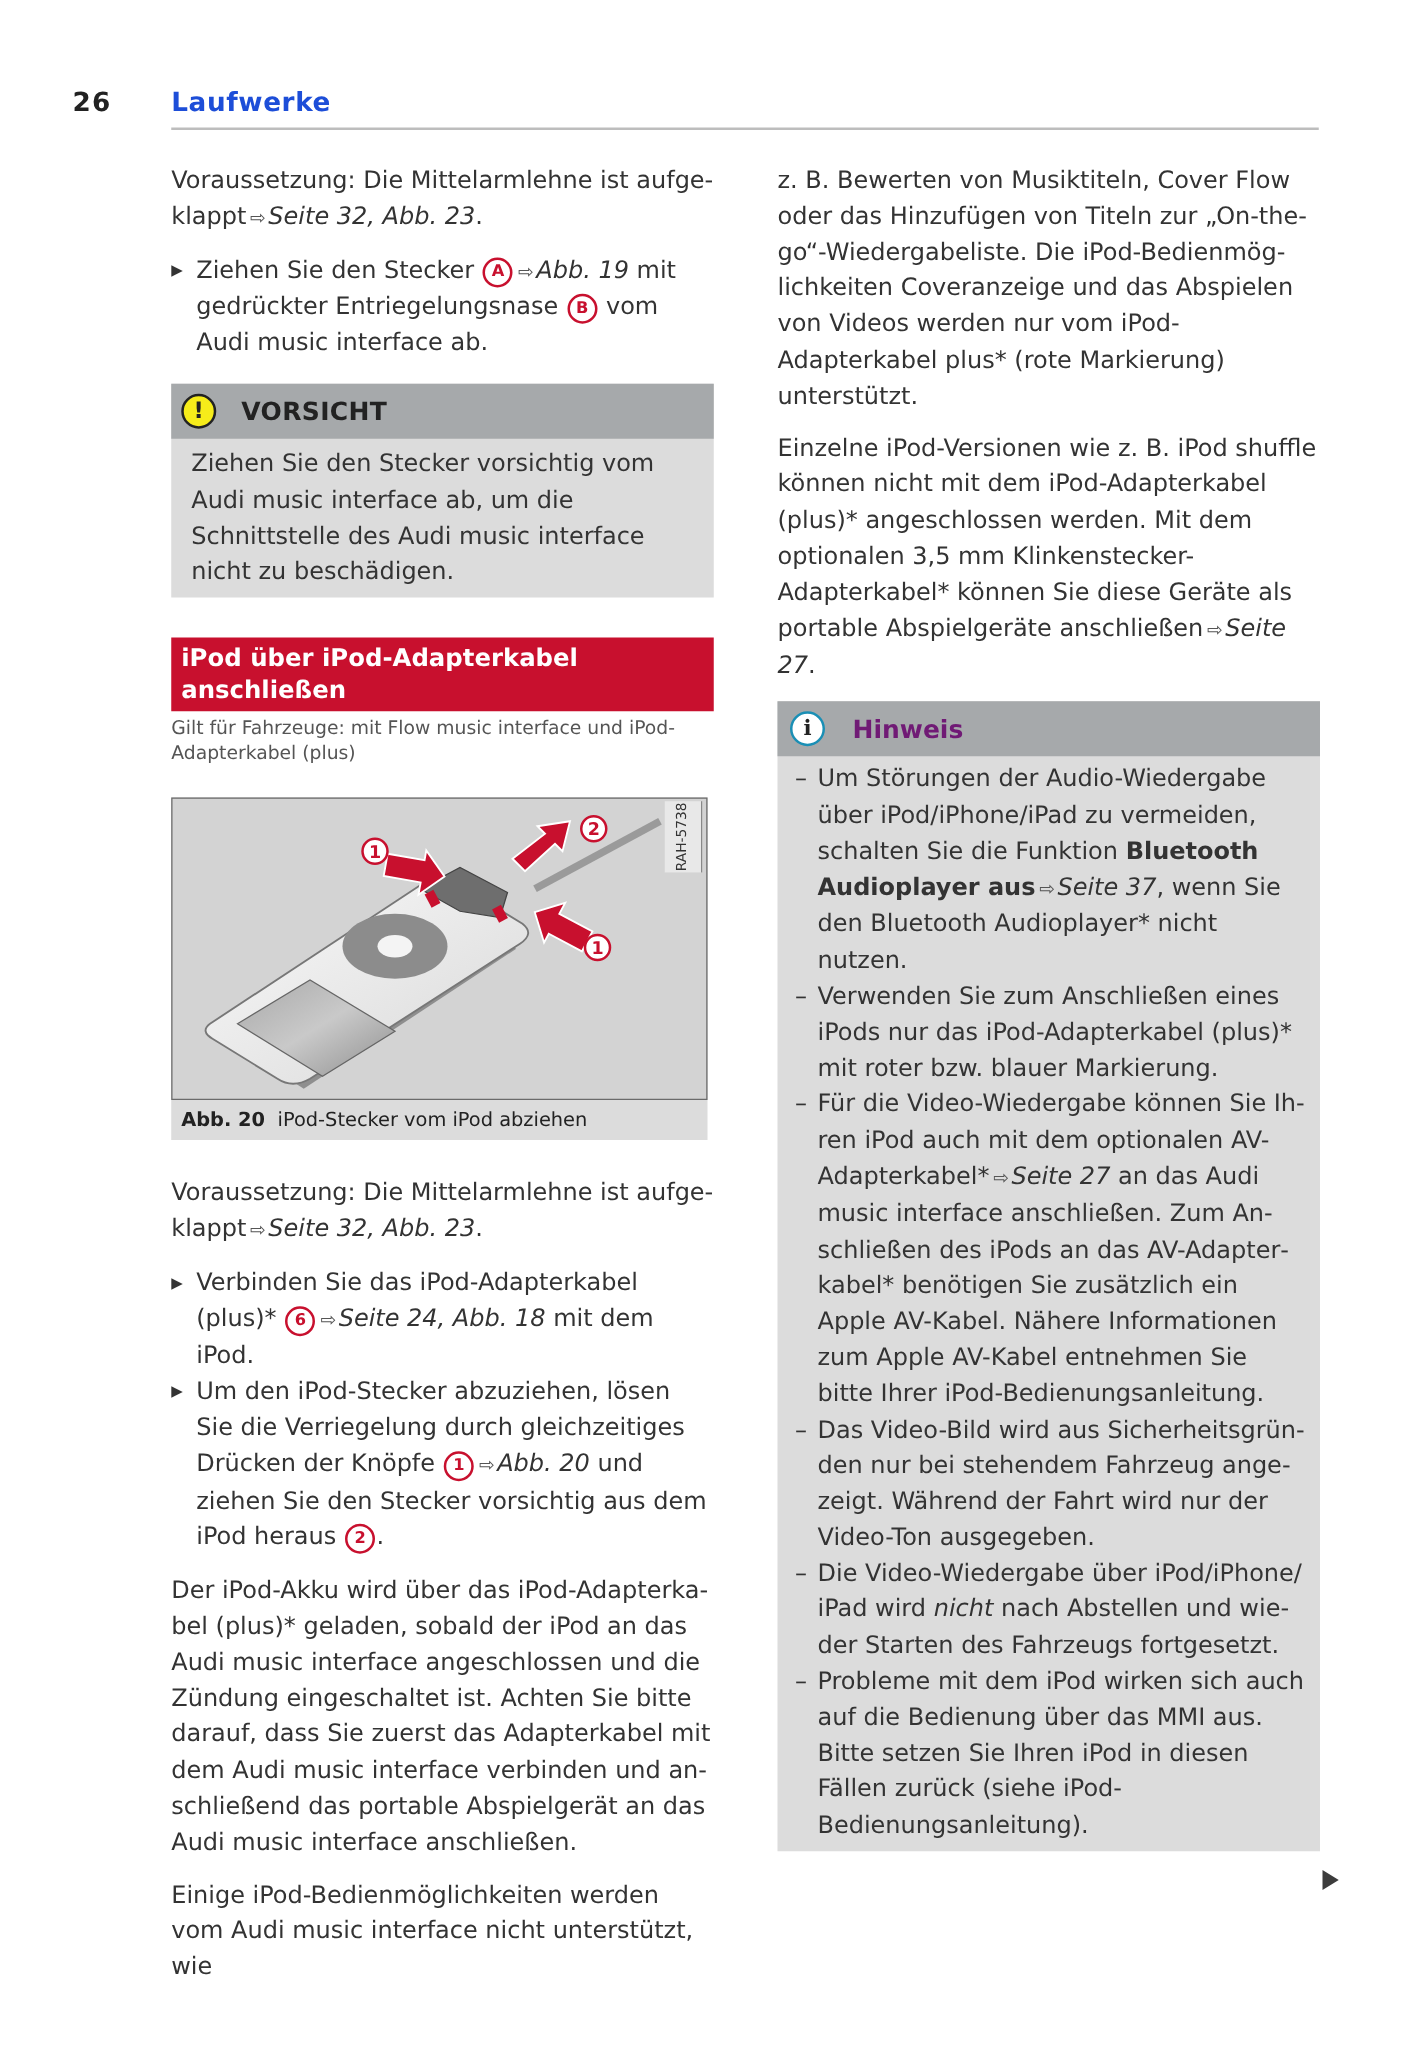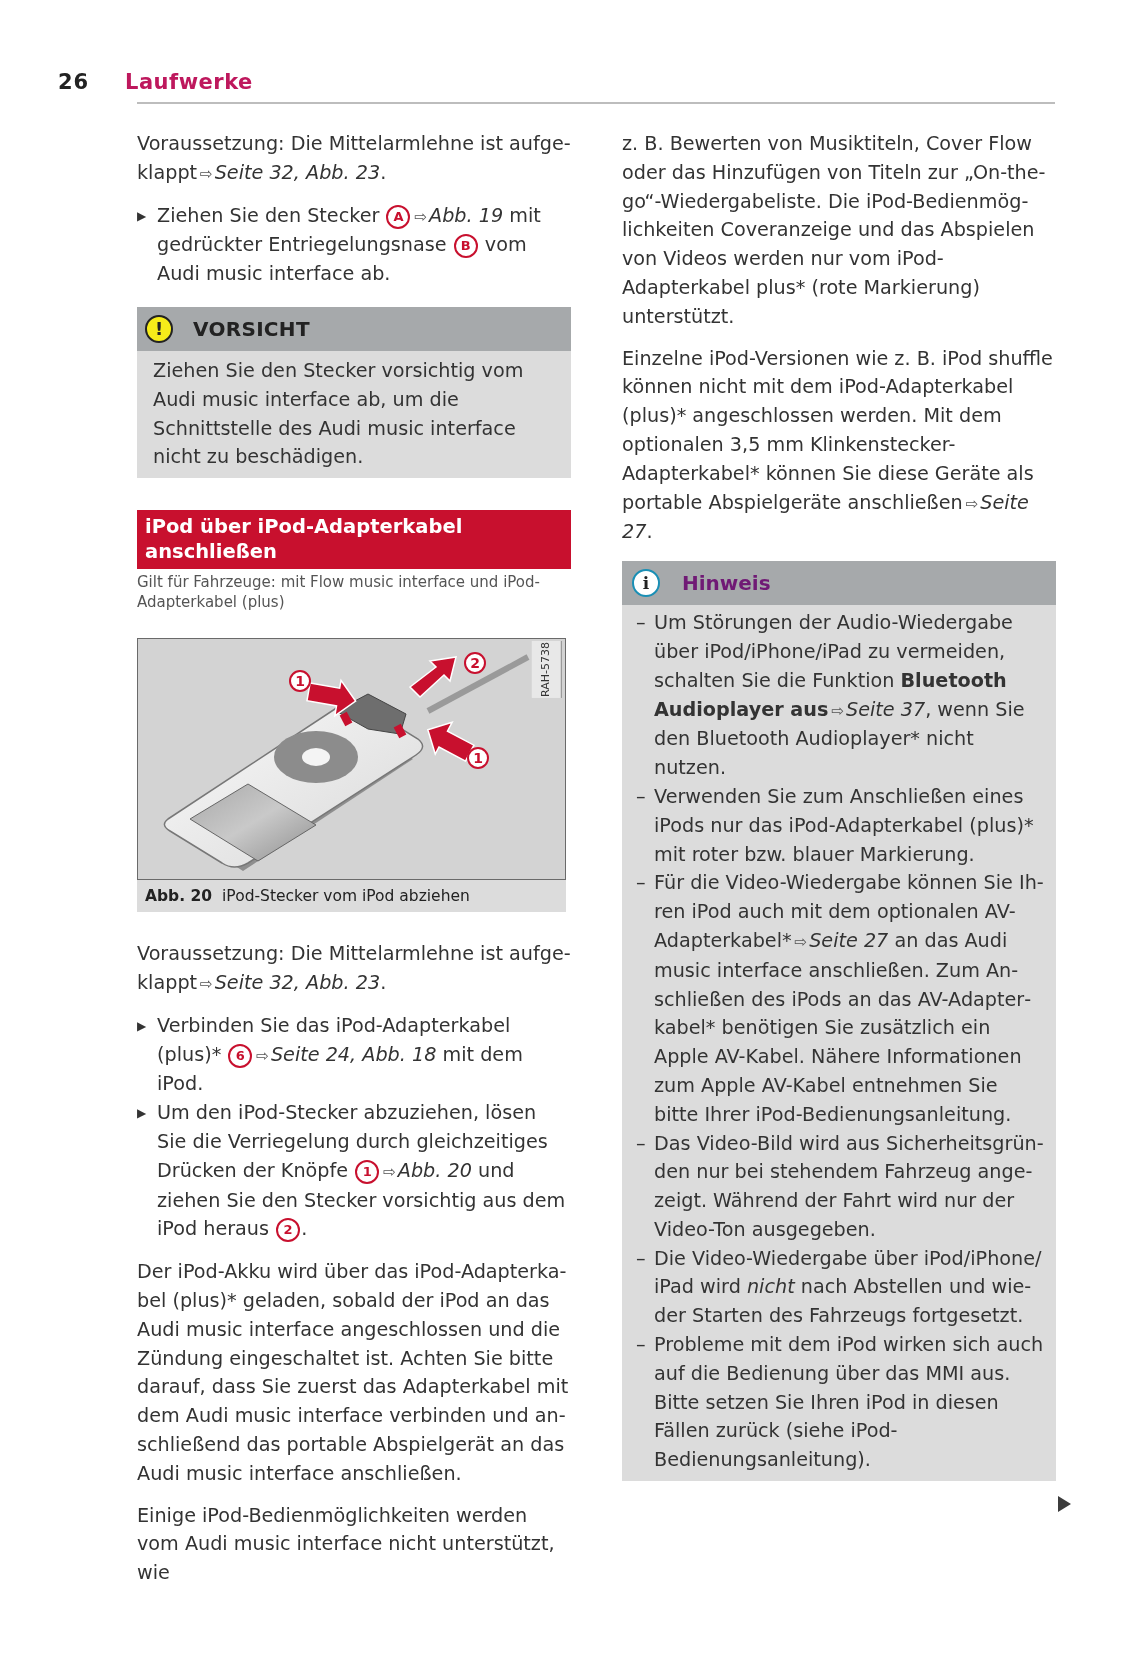--- a/index.html
+++ b/index.html
@@ -2,21 +2,21 @@
 <html><head>
 <meta charset="utf-8">
 <style>
   html, body { margin: 0; padding: 0; background: #ffffff; }
   body { width: 1142px; height: 1654px; position: relative; overflow: hidden;
          font-family: "DejaVu Sans", sans-serif; color: #2b2b2b; }
   .abs { position: absolute; }
 
   
   #page-number { left: 58px; top: 70px; font-size: 21px; font-weight: bold; color: #222; letter-spacing: 1px; }
-  #chapter-title { left: 125px; top: 70px; font-size: 21px; font-weight: bold; color: #be185d; letter-spacing: 0.5px; }
+  #chapter-title { left: 137px; top: 70px; font-size: 21px; font-weight: bold; color: #1d4ed8; letter-spacing: 0.5px; }
   #header-rule { left: 137px; top: 102px; width: 918px; height: 2px; background: #bdbdbd; }
 
   
   .col { position: absolute; width: 434px; font-size: 19.2px; line-height: 28.8px; color: #333; }
   #left-col { left: 137px; top: 130px; }
   #right-col { left: 622px; top: 130px; }
 
   p { margin: 0 0 13px 0; }
   .it { font-style: italic; }
   .b { font-weight: bold; }

